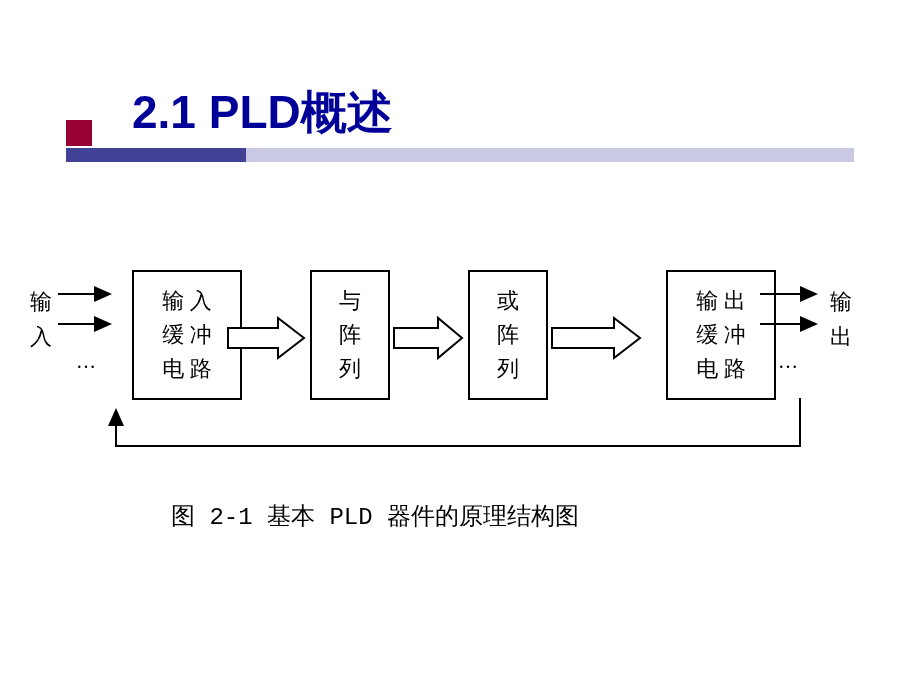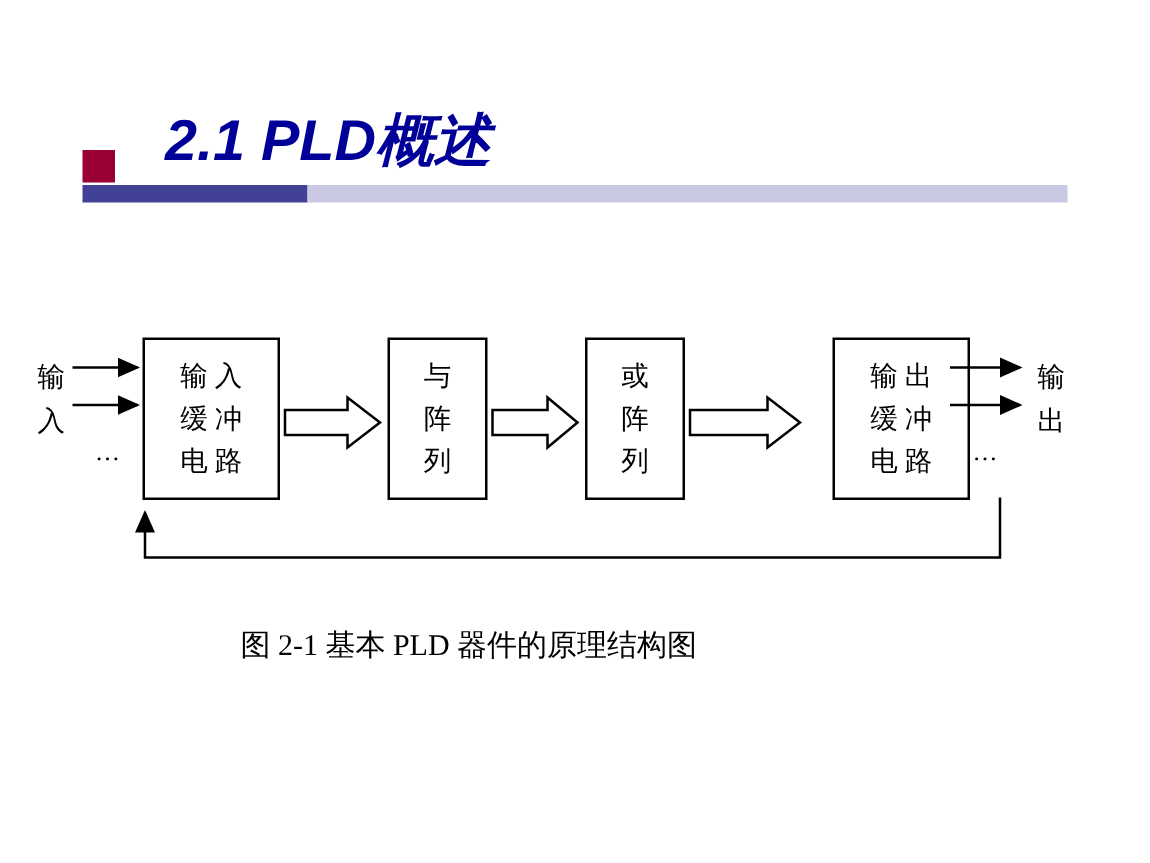--- a/index.html
+++ b/index.html
@@ -9,21 +9,20 @@
     background: #ffffff;
     font-family: "SimSun", "宋体", serif;
     position: relative;
     overflow: hidden;
   }
   .title-area {
     position: absolute;
     top: 80px;
     left: 0;
     width: 100%;
-    font-style: italic;
   }
   .title-bar {
     display: flex;
     align-items: center;
   }
   .accent-square {
     width: 26px;
     height: 26px;
     background: #990033;
     margin-left: 66px;
@@ -60,21 +59,21 @@
     height: 260px;
     font-family: "SimSun", "宋体", serif;
   }
   .caption {
     position: absolute;
     top: 500px;
     left: 0;
     width: 750px;
     text-align: center;
     font-size: 24px;
-    font-family: Liberation Serif, serif;
+    font-family: Liberation Mono, monospace;
     color: #000;
   }
   .io-label {
     position: absolute;
     font-size: 22px;
     line-height: 1.6;
     color: #000;
     text-align: center;
   }
   .box {
@@ -119,21 +118,21 @@
     <defs>
       <marker id="ah" markerWidth="10" markerHeight="10" refX="8" refY="5" orient="auto">
         <path d="M0,1 L9,5 L0,9 Z" fill="#000"></path>
       </marker>
     </defs>
     <line x1="0" y1="6" x2="52" y2="6" stroke="#000" stroke-width="2" marker-end="url(#ah)"></line>
     <line x1="0" y1="36" x2="52" y2="36" stroke="#000" stroke-width="2" marker-end="url(#ah)"></line>
     <text x="18" y="80" font-size="20" fill="#000">…</text>
   </svg>
 
-  <div class="box" style="left:84px; top:10px; width:110px; height:130px;">
+  <div class="box" style="left:102px; top:10px; width:110px; height:130px;">
     <div>输 入</div>
     <div>缓 冲</div>
     <div>电 路</div>
   </div>
 
   <svg class="conn" style="left:198px; top:58px;" width="78" height="40">
     <polygon points="0,10 50,10 50,0 76,20 50,40 50,30 0,30" fill="#fff" stroke="#000" stroke-width="2"></polygon>
   </svg>
 
   <div class="box" style="left:280px; top:10px; width:80px; height:130px;">

